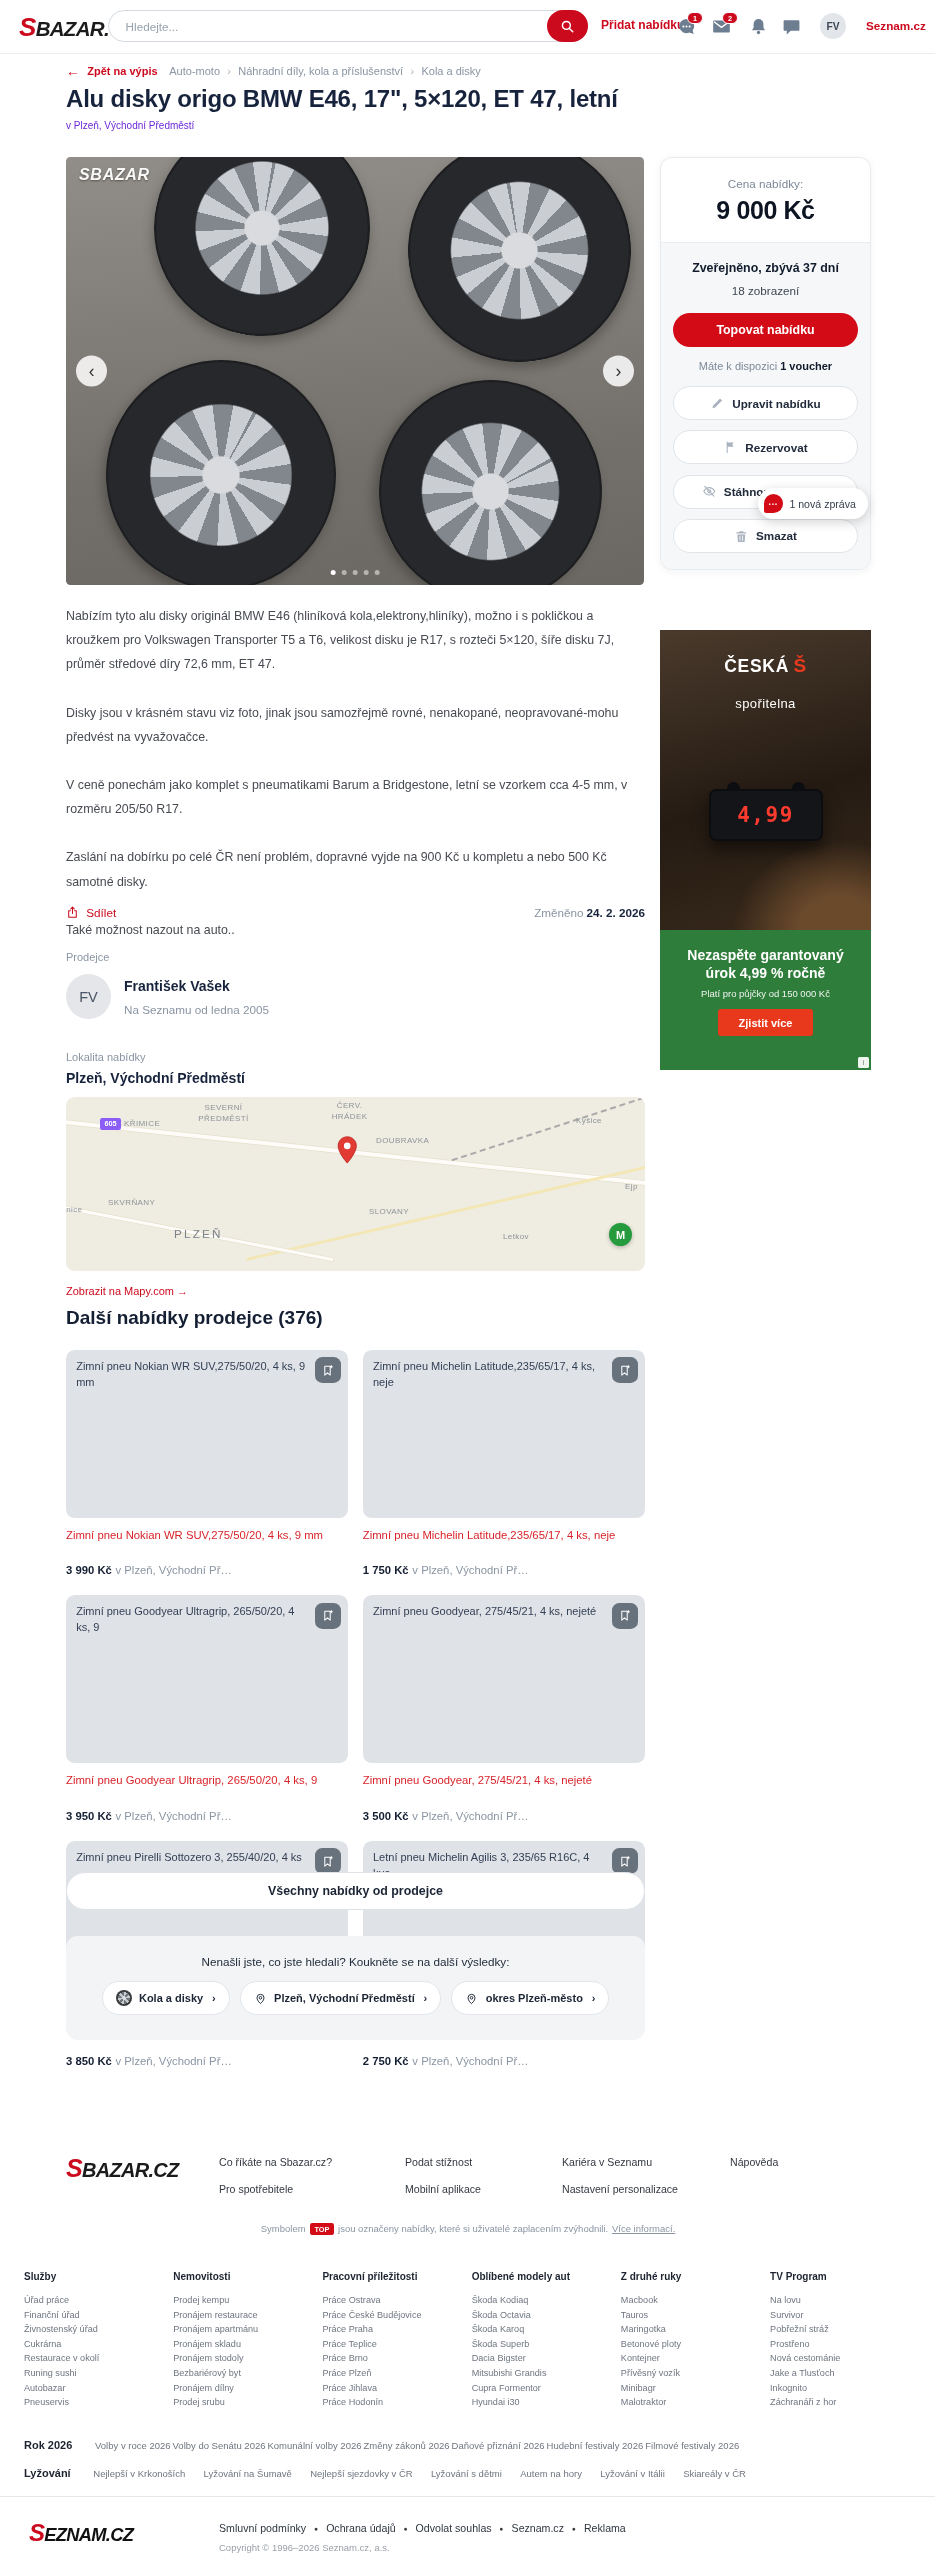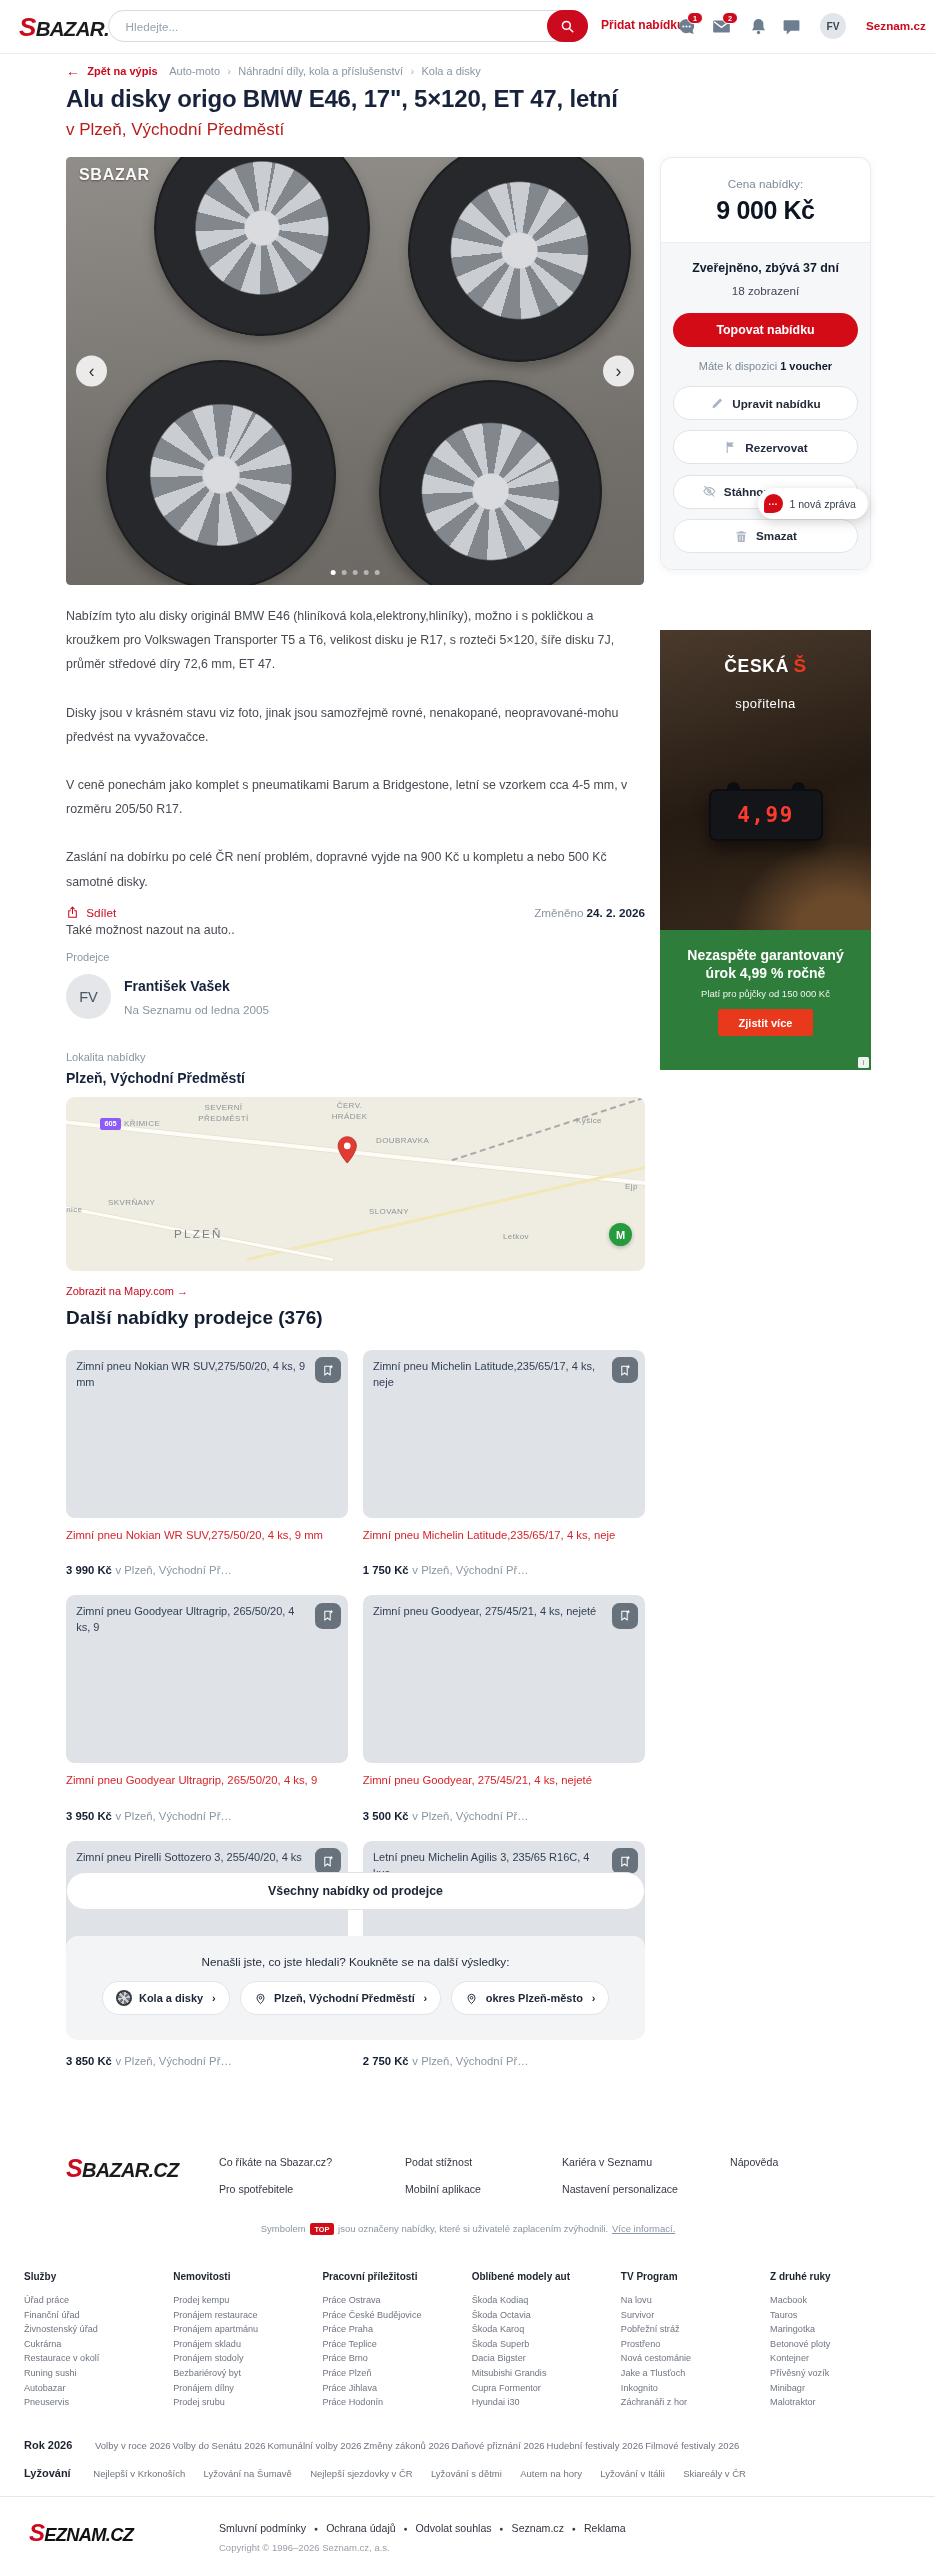--- a/index.html
+++ b/index.html
@@ -27,35 +27,35 @@
   .avatar{position:absolute;left:820px;top:13px;width:26px;height:26px;border-radius:50%;background:#e2e5e9;color:#3c4654;
           font-weight:700;font-size:10.2px;display:flex;align-items:center;justify-content:center}
   .seznam-link{position:absolute;left:866px;top:19px;color:#cc0a1e;font-size:11.7px;font-weight:600}
 
   
   .breadcrumb{position:absolute;left:66px;top:64px;display:flex;align-items:center;gap:7.3px;font-size:11px;color:#8a95a3;white-space:nowrap}
   .back-arrow{color:#cc0a1e;font-size:14px;line-height:1}
   .back{color:#cc0a1e;font-weight:700;margin-right:4.4px}
   .crumb-sep{color:#aab3bd}
   .title{position:absolute;left:66px;top:85px;font-size:24px;font-weight:800;color:#17233c;letter-spacing:-0.2px}
-  .subtitle{position:absolute;left:66px;top:120px;font-size:17px;color:#b91c1c}
+  .subtitle{position:absolute;left:66px;top:120px;font-size:10px;color:#6d28d9}
 
   
   .carousel{position:absolute;left:66px;top:157px;width:578px;height:428px;border-radius:4.4px;overflow:hidden;
             background:linear-gradient(175deg,#918d88,#736f6a 70%,#6b6762)}
   .wheel{position:absolute;border-radius:50%;
          background:radial-gradient(circle,#d9dbde 0 11%,rgba(0,0,0,0) 12% 100%),
                     radial-gradient(circle,rgba(0,0,0,0) 0 43%,#26282b 44% 100%),
                     repeating-conic-gradient(#caced2 0 17deg,#82878d 17deg 34deg);
          box-shadow:inset 0 0 0 2.2px rgba(0,0,0,.25),0 5.8px 11.7px rgba(0,0,0,.25)}
   .w1{left:88px;top:-37px;width:216px;height:216px;transform:rotate(12deg)}
   .w2{left:342px;top:-18.3px;width:223px;height:223px;transform:rotate(-8deg)}
   .w3{left:40px;top:203px;width:230px;height:230px;transform:rotate(30deg)}
   .w4{left:313px;top:223px;width:223px;height:223px;transform:rotate(64deg)}
-  .watermark{position:absolute;left:13px;top:8.8px;color:#fff;font-weight:800;font-size:16px;letter-spacing:0.7px;
+  .watermark{position:absolute;left:13px;top:8.8px;color:#fff;font-weight:800;font-style:italic;font-size:16px;letter-spacing:0.7px;
              opacity:.95;text-shadow:0 0.7px 2.2px rgba(0,0,0,.45)}
   .nav{position:absolute;top:50%;transform:translateY(-50%);width:31px;height:31px;border-radius:50%;border:none;
        background:rgba(255,255,255,.85);display:flex;align-items:center;justify-content:center;font-size:17.5px;color:#333;line-height:1}
   .prev{left:10.2px}.next{right:10.2px}
   .dots{position:absolute;bottom:10.2px;left:50%;transform:translateX(-50%);display:flex;gap:5.8px}
   .dot{width:5.1px;height:5.1px;border-radius:50%;background:rgba(255,255,255,.5)}
   .dot.active{background:#fff}
 
   
   .side-card{position:absolute;left:660px;top:157px;width:211px;border:0.7px solid #e7eaee;border-radius:11.7px;background:#fff;
@@ -581,40 +581,40 @@
         <a>Škoda Kodiaq</a>
         <a>Škoda Octavia</a>
         <a>Škoda Karoq</a>
         <a>Škoda Superb</a>
         <a>Dacia Bigster</a>
         <a>Mitsubishi Grandis</a>
         <a>Cupra Formentor</a>
         <a>Hyundai i30</a>
       </div>
       <div class="f-col">
+        <h4>Z druhé ruky</h4>
+        <a>Macbook</a>
+        <a>Tauros</a>
+        <a>Maringotka</a>
+        <a>Betonové ploty</a>
+        <a>Kontejner</a>
+        <a>Přívěsný vozík</a>
+        <a>Minibagr</a>
+        <a>Malotraktor</a>
+      </div>
+      <div class="f-col">
         <h4>TV Program</h4>
         <a>Na lovu</a>
         <a>Survivor</a>
         <a>Pobřežní stráž</a>
         <a>Prostřeno</a>
         <a>Nová cestománie</a>
         <a>Jake a Tlusťoch</a>
         <a>Inkognito</a>
         <a>Záchranáři z hor</a>
-      </div>
-      <div class="f-col">
-        <h4>Z druhé ruky</h4>
-        <a>Macbook</a>
-        <a>Tauros</a>
-        <a>Maringotka</a>
-        <a>Betonové ploty</a>
-        <a>Kontejner</a>
-        <a>Přívěsný vozík</a>
-        <a>Minibagr</a>
-        <a>Malotraktor</a>
       </div>
     </div>
   <div class="seo-row rok">
       <b>Rok 2026</b>
       <span id="rok-links" style="display:flex;gap:2px">
         <a>Volby v roce 2026</a>
         <a>Volby do Senátu 2026</a>
         <a>Komunální volby 2026</a>
         <a>Změny zákonů 2026</a>
         <a>Daňové přiznání 2026</a>

